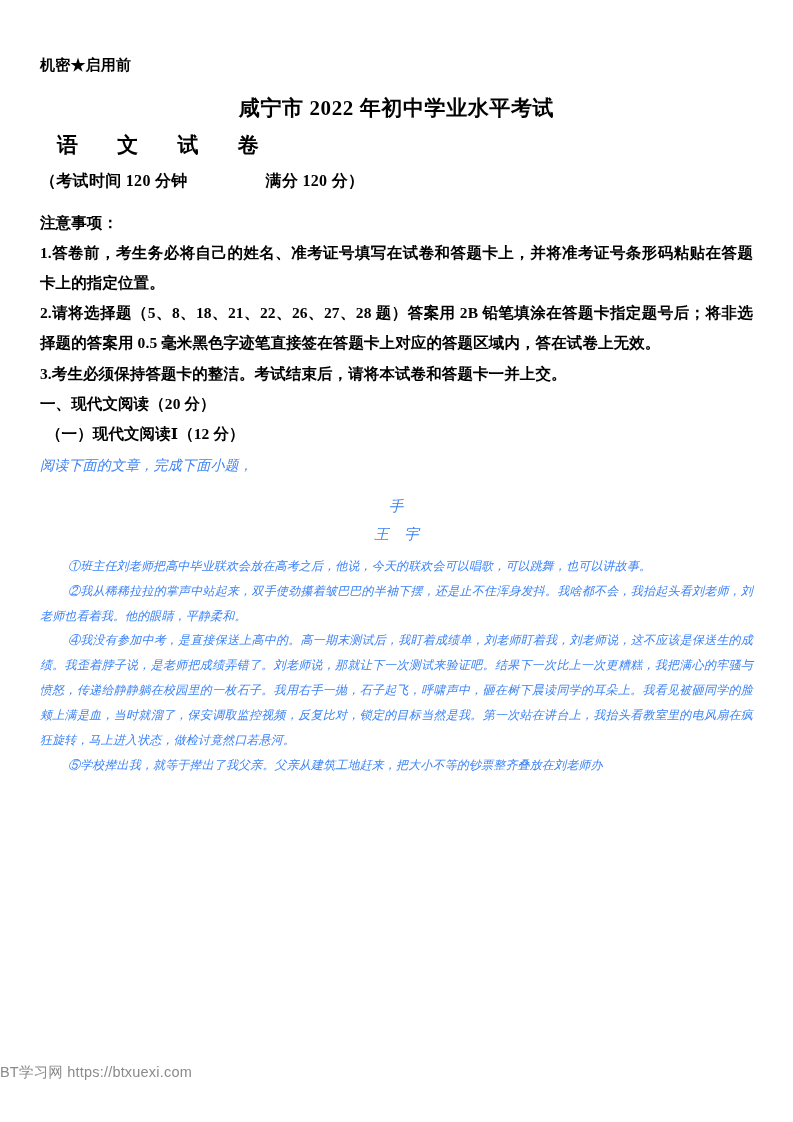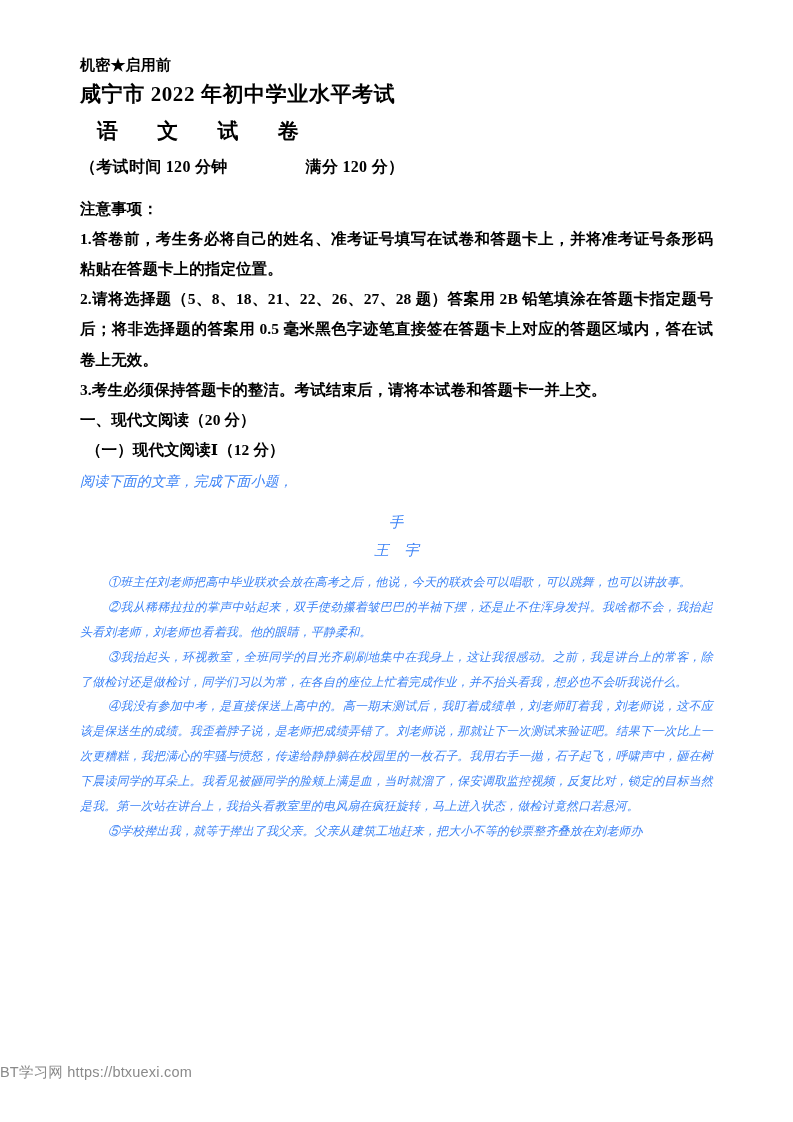--- a/index.html
+++ b/index.html
@@ -17,35 +17,35 @@
     -webkit-font-smoothing: antialiased;
   }
 
   .page {
     position: absolute;
     left: 0;
     top: 0;
     width: 793px;
     height: 1122px;
     box-sizing: border-box;
-    padding: 0 80px;
+    padding: 0 40px;
   }
 
   
   .secrecy-line {
     margin-top: 56px;
     font-size: 15px;
     font-weight: bold;
     letter-spacing: 0.2px;
     line-height: 1.2;
   }
 
   .exam-title {
-    margin-top: 7px;
-    text-align: left;
+    margin-top: 21px;
+    text-align: center;
     font-size: 21px;
     font-weight: bold;
     letter-spacing: 0.6px;
     line-height: 1.25;
   }
 
   .exam-subject {
     margin-top: 11px;
     text-align: left;
     font-size: 21px;
@@ -181,20 +181,19 @@
   <div class="subsection-heading">（一）现代文阅读Ⅰ（12 分）</div>
 
   <div class="read-instruction kai">阅读下面的文章，完成下面小题，</div>
 
   <div class="article-title kai">手</div>
   <div class="article-author kai">王 宇</div>
 
   <div class="article-body">
     <p class="para kai">①班主任刘老师把高中毕业联欢会放在高考之后，他说，今天的联欢会可以唱歌，可以跳舞，也可以讲故事。</p>
     <p class="para kai">②我从稀稀拉拉的掌声中站起来，双手使劲攥着皱巴巴的半袖下摆，还是止不住浑身发抖。我啥都不会，我抬起头看刘老师，刘老师也看着我。他的眼睛，平静柔和。</p>
-    <p class="para kai">③我抬起头，环视教室，全班同学的目光齐刷刷地集中在我身上，这让我很感动。之前，我是讲台上的常客，除了做检讨还是做检讨，同学们习以为常，在各自的座位上忙着完成作业，并不抬头看我，想必也不会听我说什么。</p>
     <p class="para kai">④我没有参加中考，是直接保送上高中的。高一期末测试后，我盯着成绩单，刘老师盯着我，刘老师说，这不应该是保送生的成绩。我歪着脖子说，是老师把成绩弄错了。刘老师说，那就让下一次测试来验证吧。结果下一次比上一次更糟糕，我把满心的牢骚与愤怒，传递给静静躺在校园里的一枚石子。我用右手一抛，石子起飞，呼啸声中，砸在树下晨读同学的耳朵上。我看见被砸同学的脸颊上满是血，当时就溜了，保安调取监控视频，反复比对，锁定的目标当然是我。第一次站在讲台上，我抬头看教室里的电风扇在疯狂旋转，马上进入状态，做检讨竟然口若悬河。</p>
     <p class="para kai">⑤学校撵出我，就等于撵出了我父亲。父亲从建筑工地赶来，把大小不等的钞票整齐叠放在刘老师办</p>
   </div>
 
   <div class="footer-watermark">BT学习网 https://btxuexi.com</div>
 
 </div>
 
 </body></html>

